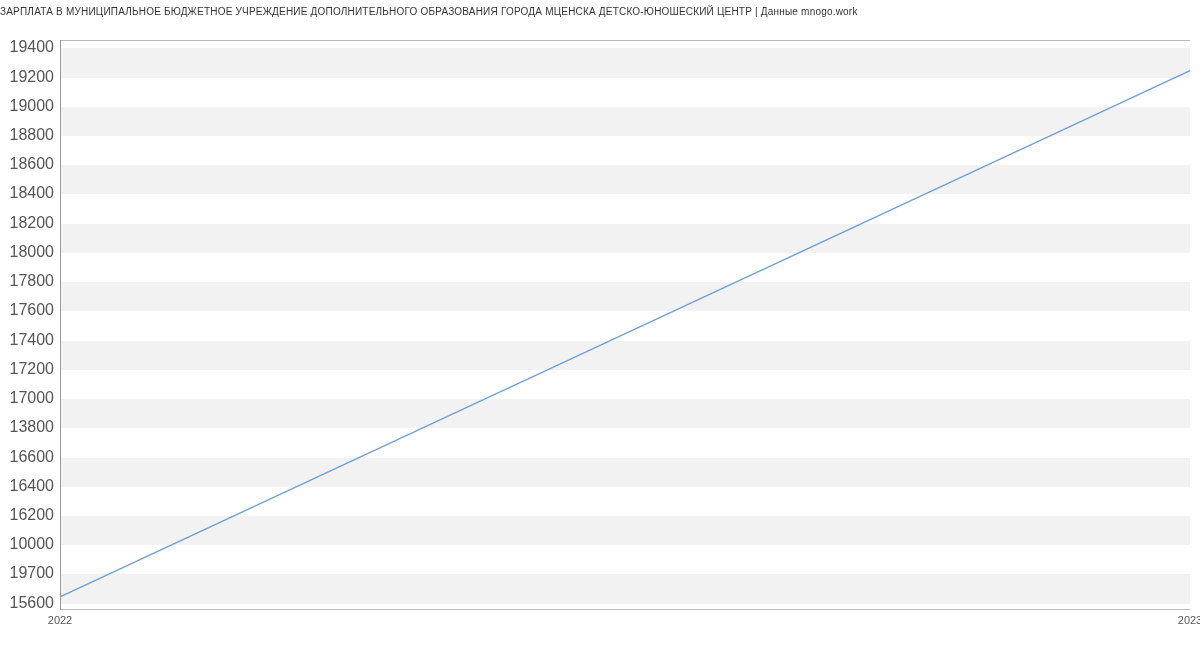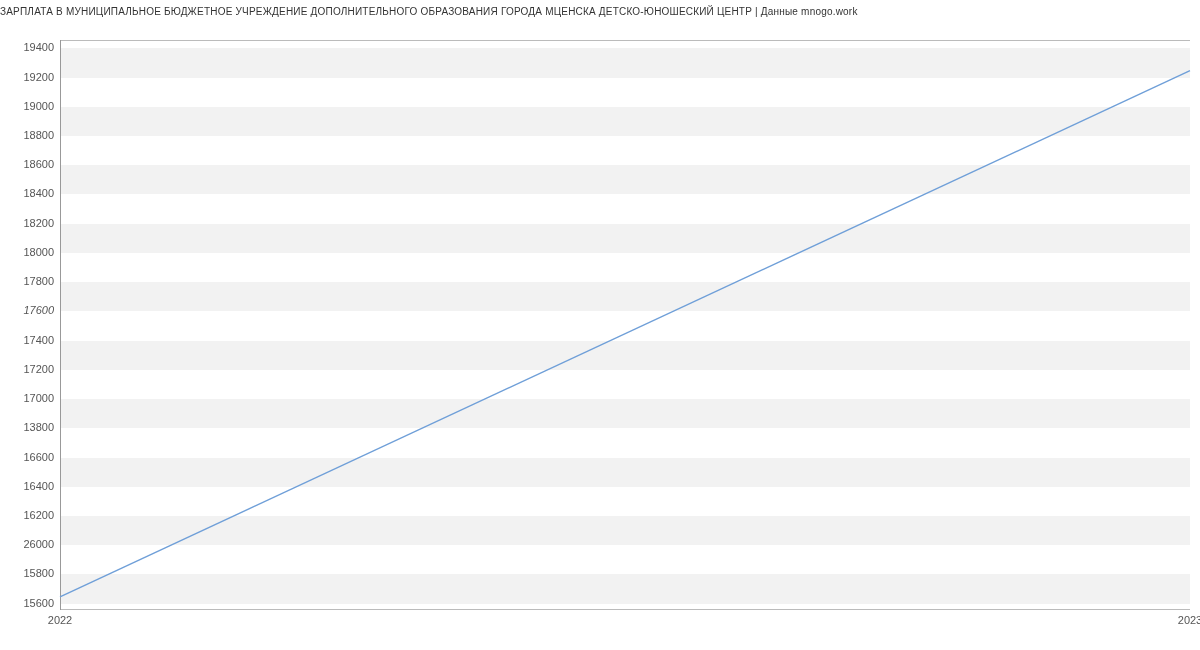--- a/index.html
+++ b/index.html
@@ -48,21 +48,21 @@
   }
   .band {
     position: absolute;
     left: 0;
     width: 100%;
     background: #f2f2f2;
   }
   .y-tick-label {
     position: absolute;
     right: 1146px; 
-    font-size: 11px;
+    font-size: 16px;
     color: #555;
     text-align: right;
     transform: translateY(-50%);
     white-space: nowrap;
   }
   .x-tick-label {
     position: absolute;
     top: 614px; 
     font-size: 11px;
     color: #555;
@@ -99,30 +99,30 @@
       <div class="band" style="top: 124.231px; height: 29.2308px;"></div>
       <div class="band" style="top: 65.7692px; height: 29.2308px;"></div>
       <div class="band" style="top: 7.30769px; height: 29.2308px;"></div>
     </div>
   <div class="yaxis-line"></div>
 
   <svg class="line-layer" id="line-layer">
       <path d="M0 556.8461538461538 L1130 30.69230769230771" class="series-line" stroke="#6f9fd8"></path>
     </svg>
 <div class="y-tick-label" style="top: 602.692px;">15600</div>
-    <div class="y-tick-label" style="top: 573.462px;">15800</div>
-    <div class="y-tick-label" style="top: 544.231px;">26000</div>
+    <div class="y-tick-label" style="top: 573.462px;">19700</div>
+    <div class="y-tick-label" style="top: 544.231px;">10000</div>
     <div class="y-tick-label" style="top: 515px;">16200</div>
     <div class="y-tick-label" style="top: 485.769px;">16400</div>
     <div class="y-tick-label" style="top: 456.538px;">16600</div>
     <div class="y-tick-label" style="top: 427.308px;">13800</div>
     <div class="y-tick-label" style="top: 398.077px; text-align: center;">17000</div>
     <div class="y-tick-label" style="top: 368.846px;">17200</div>
     <div class="y-tick-label" style="top: 339.615px;">17400</div>
-    <div class="y-tick-label" style="top: 310.385px; font-style: italic;">17600</div>
+    <div class="y-tick-label" style="top: 310.385px;">17600</div>
     <div class="y-tick-label" style="top: 281.154px;">17800</div>
     <div class="y-tick-label" style="top: 251.923px;">18000</div>
     <div class="y-tick-label" style="top: 222.692px;">18200</div>
     <div class="y-tick-label" style="top: 193.462px;">18400</div>
     <div class="y-tick-label" style="top: 164.231px;">18600</div>
     <div class="y-tick-label" style="top: 135px;">18800</div>
     <div class="y-tick-label" style="top: 105.769px; text-align: right;">19000</div>
     <div class="y-tick-label" style="top: 76.5385px;">19200</div>
     <div class="y-tick-label" style="top: 47.3077px;">19400</div>
     <div class="x-tick-label" style="left: 60px;">2022</div>

